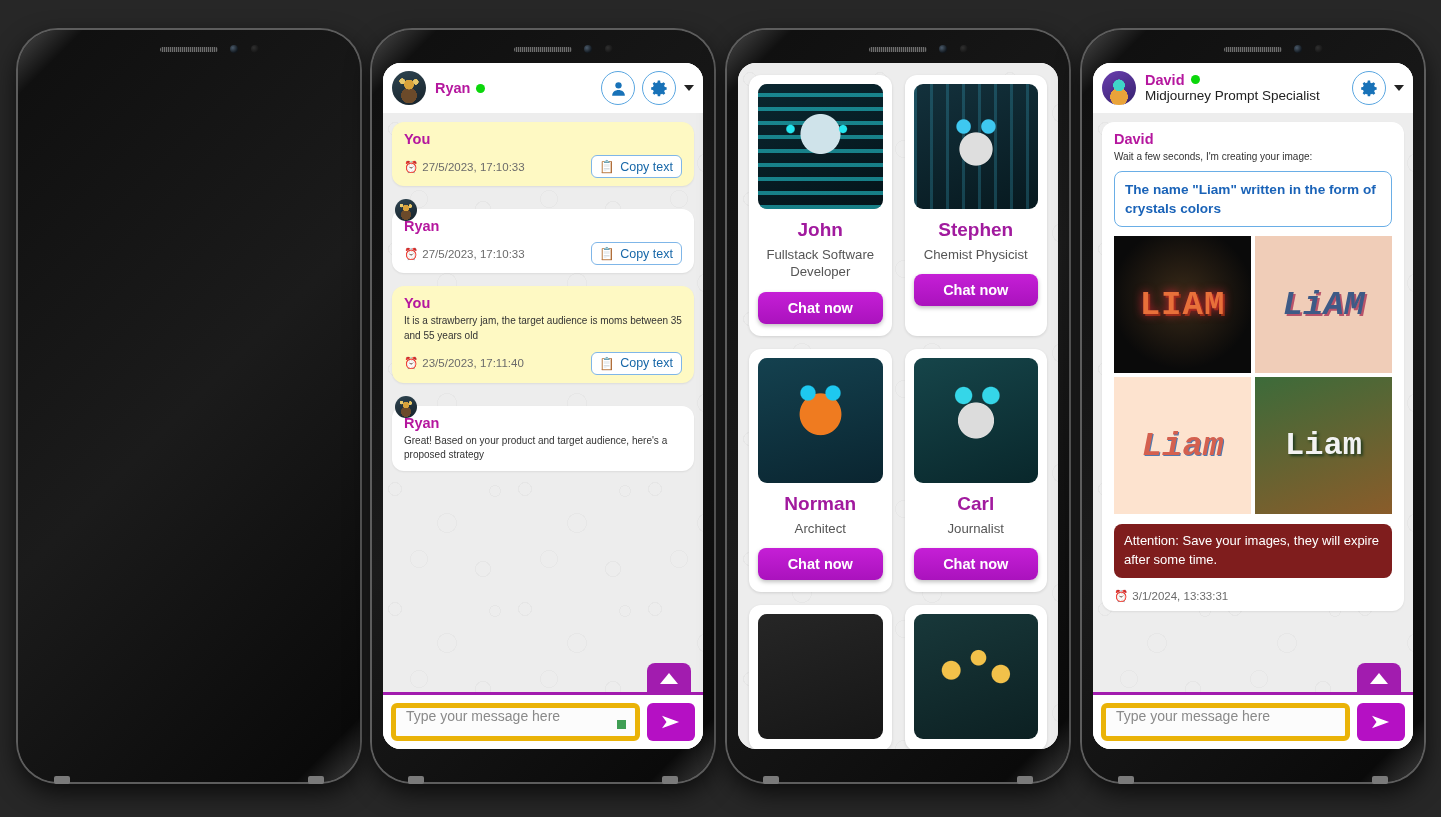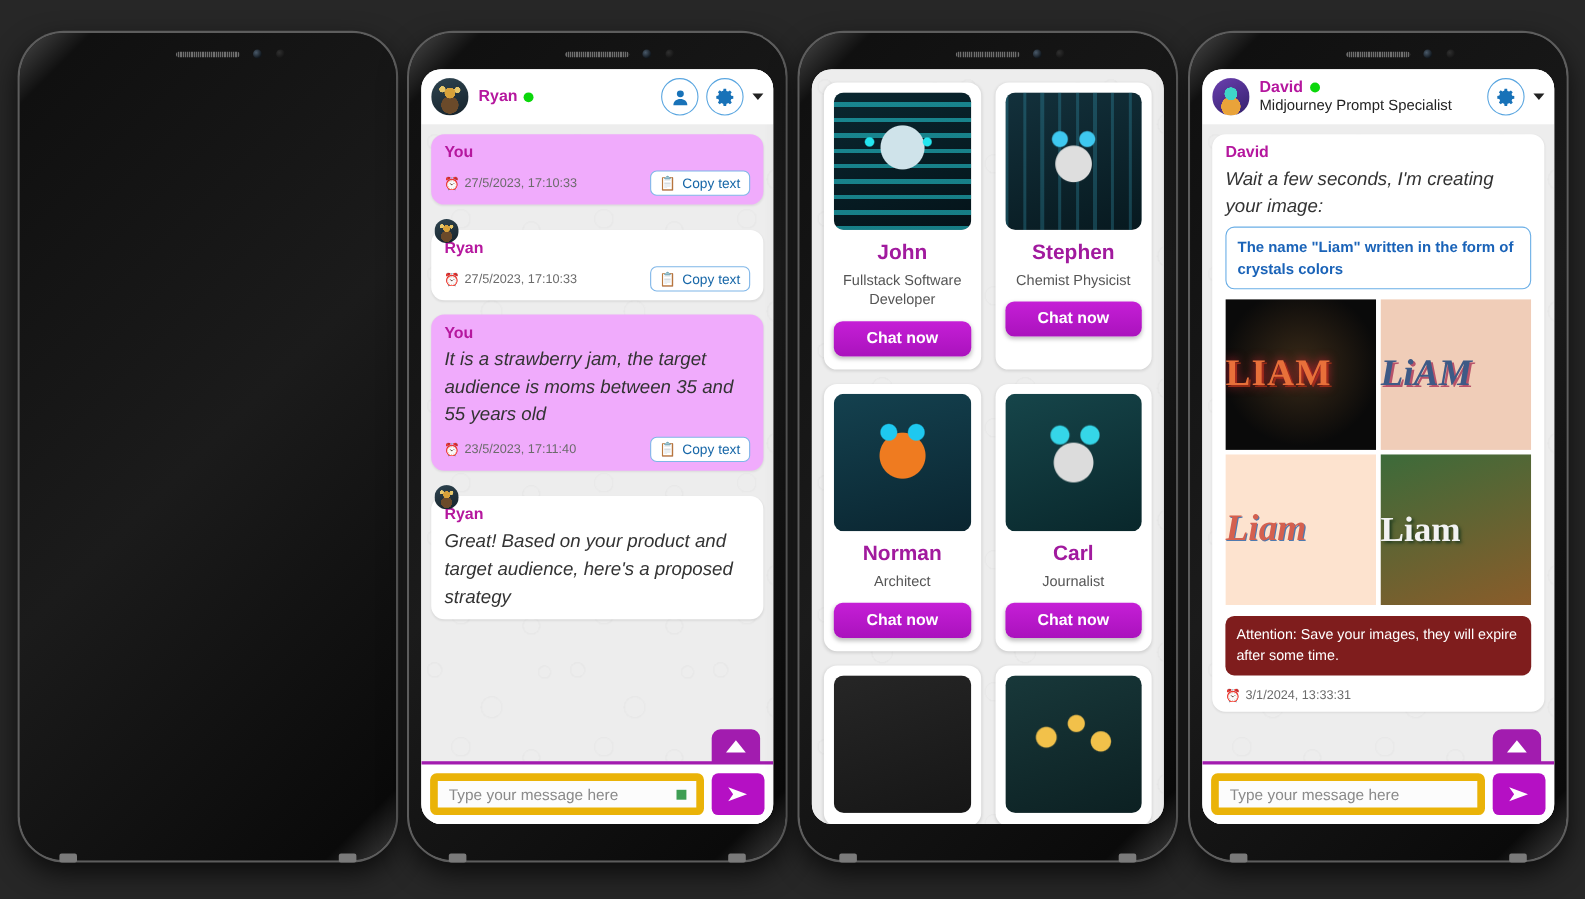--- a/index.html
+++ b/index.html
@@ -125,35 +125,35 @@
   .doodles { position: absolute; inset: 0; opacity: .5; pointer-events: none;
     background-image:
       radial-gradient(circle at 12px 16px, transparent 6px, #e0e0e0 6px, #e0e0e0 7px, transparent 7px),
       radial-gradient(circle at 64px 50px, transparent 9px, #e2e2e2 9px, #e2e2e2 10px, transparent 10px),
       radial-gradient(circle at 112px 18px, transparent 5px, #e1e1e1 5px, #e1e1e1 6px, transparent 6px),
       radial-gradient(circle at 36px 86px, transparent 8px, #e2e2e2 8px, #e2e2e2 9px, transparent 9px),
       radial-gradient(circle at 100px 96px, transparent 7px, #e0e0e0 7px, #e0e0e0 8px, transparent 8px);
     background-size: 130px 120px; }
   .msg { position: relative; z-index: 2; border-radius: 12px; padding: 9px 12px 8px; margin-bottom: 13px;
     box-shadow: 0 1px 2px rgba(0,0,0,.08); }
-  .msg.you { background: #f0abfc; }
+  .msg.you { background: #fef9c3; }
   .msg.bot { background: #fff; }
   .msg-name { color: #b5179e; font-weight: 700; font-size: 14.5px; margin-bottom: 3px; }
-  .msg-text { color: #333; font-size: 17px; line-height: 1.48; font-style: italic; }
+  .msg-text { color: #333; font-size: 10px; line-height: 1.48; }
   .msg-foot { display: flex; align-items: center; justify-content: space-between; margin-top: 8px; gap: 8px; }
   .msg-time { color: #6b6b6b; font-size: 11.5px; display: flex; align-items: center; gap: 4px; white-space: nowrap; }
   .copy-btn { border: 1px solid #7fb6e8; border-radius: 6px; background: #fff; color: #1767a8;
     font-size: 12.5px; padding: 3px 8px; display: flex; align-items: center; gap: 5px; white-space: nowrap; }
   .bot-av { position: relative; z-index: 3; width: 22px; height: 22px; border-radius: 50%;
     margin-left: 3px; margin-bottom: -12px; }
 
   .chat-input-bar { flex: 0 0 auto; background: #fff; border-top: 3px solid #a21caf;
     padding: 8px 8px; display: flex; align-items: center; gap: 7px; position: relative; }
-  .msg-input { flex: 1 1 auto; height: 38px; border: 7px solid #eab308; border-radius: 6px;
-    background: #fcfcfc; display: flex; align-items: center; padding: 0 10px; position: relative; }
+  .msg-input { flex: 1 1 auto; height: 38px; border: 5px solid #eab308; border-radius: 6px;
+    background: #fcfcfc; display: flex; align-items: flex-start; padding: 0 10px; position: relative; }
   .msg-input .ph { color: #8a8a8a; font-size: 14px; }
   .mic-dot { position: absolute; right: 9px; bottom: 7px; width: 9px; height: 9px; background: #3f9e54; }
   .send-btn { width: 48px; height: 38px; border-radius: 6px; background: #b510c4;
     display: flex; align-items: center; justify-content: center; }
   .scroll-up {
     position: absolute; right: 12px; bottom: 100%; margin-bottom: 2px;
     width: 44px; height: 30px; background: #a21caf; border-radius: 8px 8px 0 0;
     display: flex; align-items: center; justify-content: center; z-index: 9;
   }
 
@@ -204,22 +204,22 @@
      radial-gradient(circle at 52% 35%, #f2c14a 0 7%, transparent 8%),
      radial-gradient(circle at 70% 48%, #f2c14a 0 8%, transparent 9%),
      linear-gradient(160deg,#18383a,#0c2022); }
 
   
   #phone4 { left: 1082px; top: 30px; width: 342px; height: 752px; }
   .prompt-box { border: 1px solid #6aaee6; border-radius: 8px; padding: 8px 10px;
     color: #1a63b8; font-weight: 700; font-size: 13.6px; line-height: 1.42; margin: 6px 0 9px; }
   .img-grid { display: grid; grid-template-columns: 1fr 1fr; gap: 4px; margin-bottom: 10px; }
   .img-grid .gi { aspect-ratio: 1/1; position: relative; overflow: hidden; }
-  .liam { position: absolute; inset: 0; display: flex; align-items: center; 
-    font-family: Liberation Serif, serif; font-weight: 700; }
+  .liam { position: absolute; inset: 0; display: flex; align-items: center; justify-content: center;
+    font-family: Liberation Mono, monospace; font-weight: 700; }
   .li1 { background: radial-gradient(circle at 50% 45%, #3a2a18 0%, #0a0a0a 70%); }
   .li1 span { font-size: 34px; color: #e8703a; text-shadow: 0 0 10px #c23, 2px 2px 0 #8b2f12; letter-spacing: 1px; }
   .li2 { background: #f0cdb8; }
   .li2 span { font-size: 34px; color: #3e5a86; text-shadow: 2px 2px 0 #b8536a; font-style: italic; }
   .li3 { background: #fde3cf; }
   .li3 span { font-size: 34px; color: #d4604f; font-style: italic; text-shadow: 1px 1px 0 #4f7ab0; }
   .li4 { background: linear-gradient(160deg,#3c6b3a,#8a5c2a); }
   .li4 span { font-size: 32px; color: #f2f2f2; text-shadow: 2px 2px 3px #1f3a1e; }
   .notice { background: #7f1d1d; color: #fff; border-radius: 8px; padding: 8px 10px;
     font-size: 13px; line-height: 1.45; font-weight: 500; }

